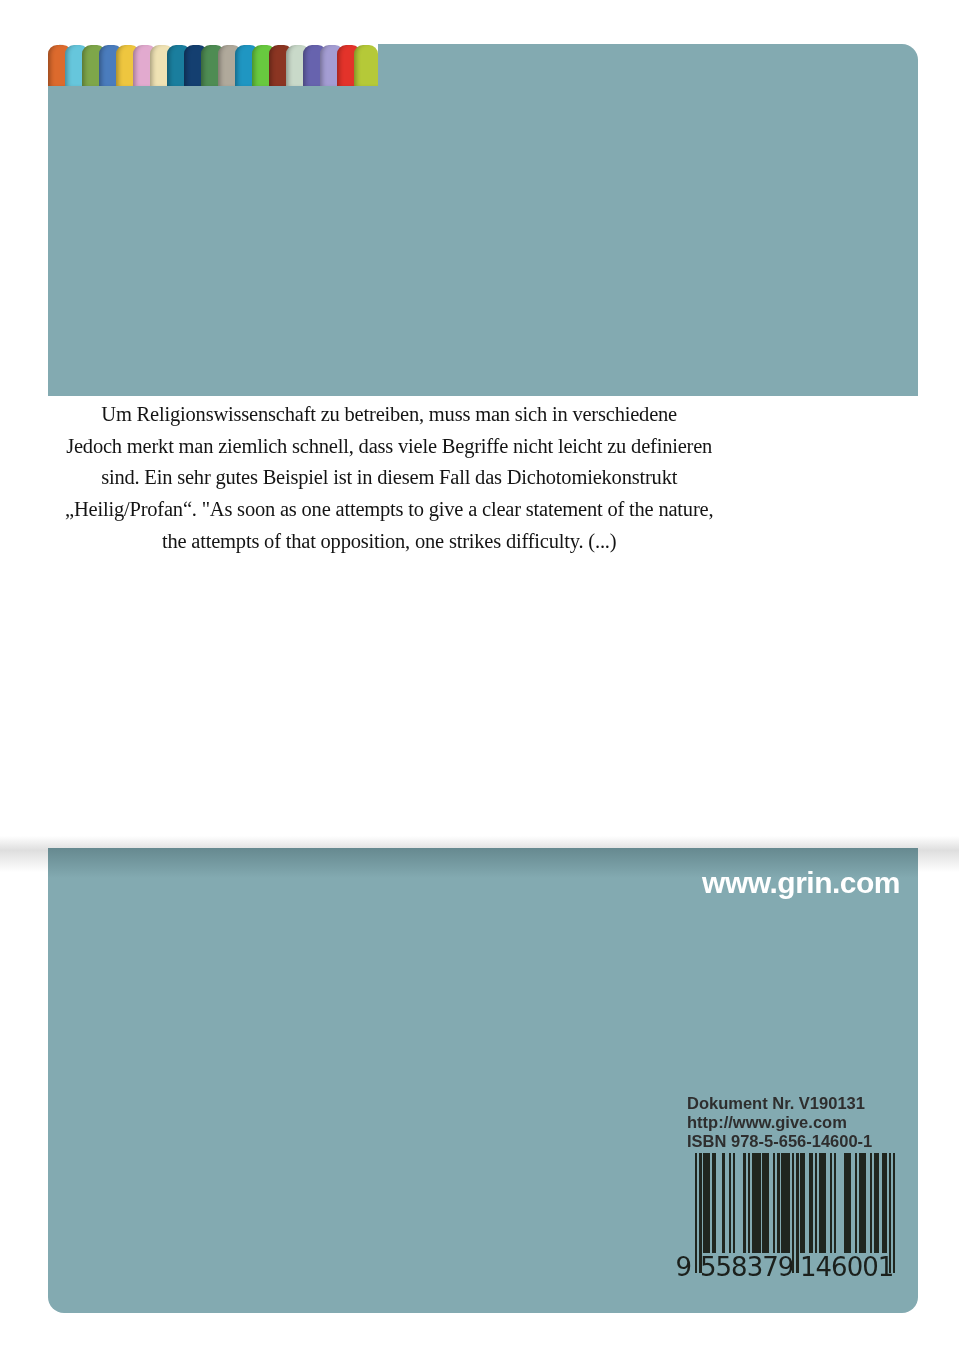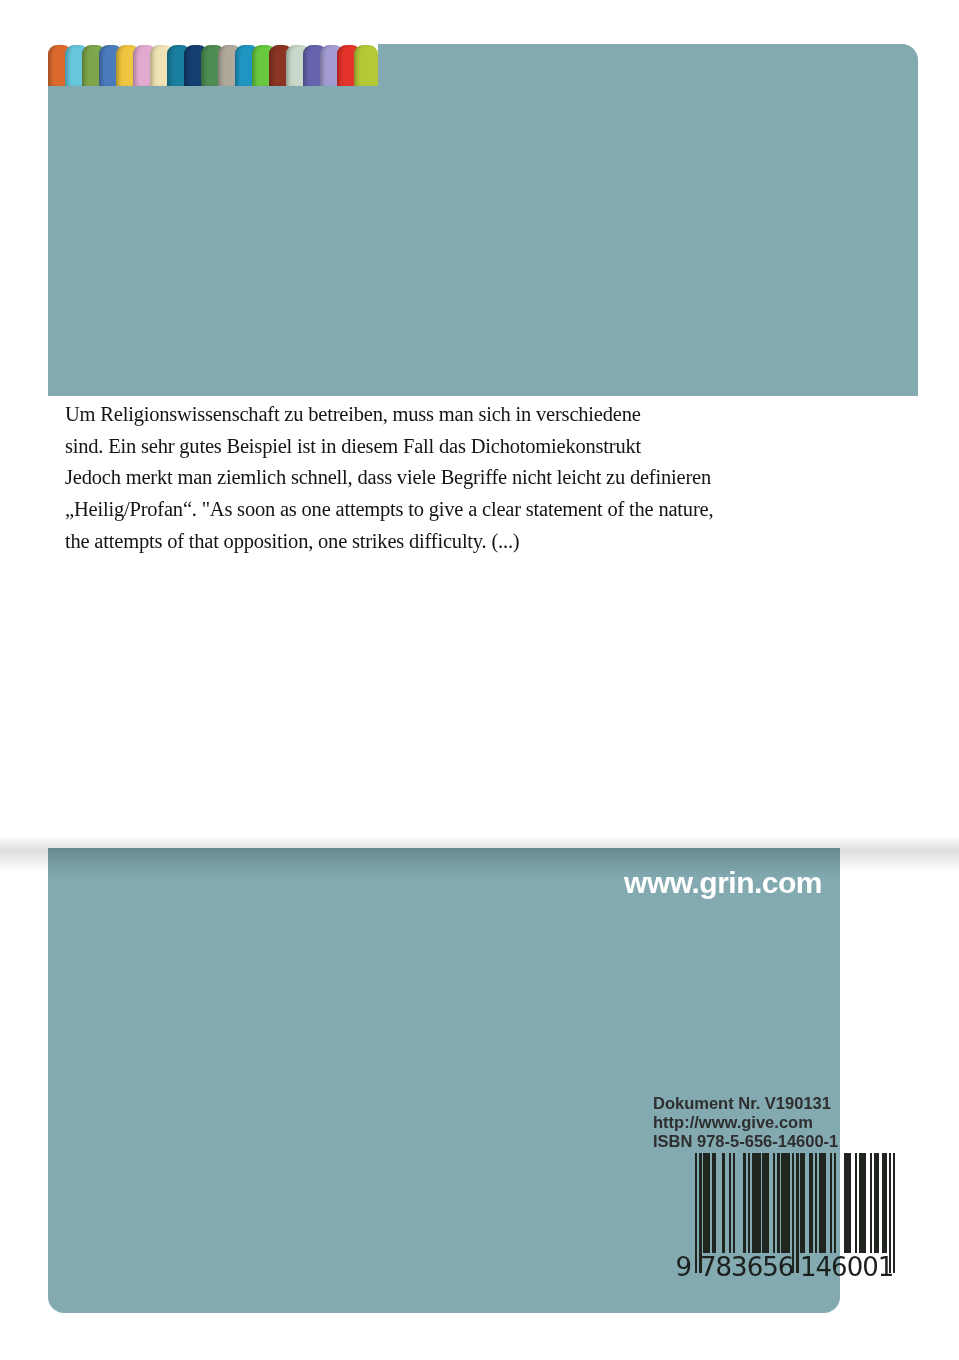--- a/index.html
+++ b/index.html
@@ -29,42 +29,42 @@
   .tab {
     position:relative; width:24px; height:41px; margin-right:-7px;
     border-radius:9px 9px 0 0;
     box-shadow:inset 5px 0 5px -3px rgba(0,0,0,0.33);
   }
 
   
   #quote {
     position:absolute; left:65px; top:399px;
     color:#141414; font-family:"Liberation Serif","DejaVu Serif",serif;
-    font-size:20.5px; letter-spacing:-0.2px;
+    font-size:20.5px; letter-spacing:-0.2px;text-align:center;
   }
   .quote-line { white-space:nowrap; line-height:31.7px; height:31.7px; }
 
   
   #bottom-panel {
-    position:absolute; left:48px; top:848px; width:792px; height:465px;
+    position:absolute; left:48px; top:848px; width:870px; height:465px;
     border-radius:0 0 16px 16px;
   }
   #bottom-shade {
     position:absolute; left:0; top:0; right:0; height:30px;
     background:linear-gradient(180deg, rgba(35,61,66,0.30), rgba(35,61,66,0));
   }
   #website {
     position:absolute; right:18px; top:18px;
     color:#ffffff; font-weight:bold; font-size:30px; letter-spacing:-0.5px;
     font-family:"Liberation Sans", sans-serif;
   }
 
   
   #doc-info {
-    position:absolute; left:605px; top:246px;
+    position:absolute; left:639px; top:246px;
     font-size:16.5px; line-height:19px; font-weight:bold; color:#2e2e2e;
   }
   .info-line { white-space:nowrap; }
 
   #barcode { position:absolute; left:647px; top:305px; width:200px; height:130px; }
   .bar { position:absolute; top:0; background:#20261f; }
   .bc-digit {
     position:absolute; top:100px; height:30px;
     font-family:"DejaVu Sans", sans-serif; font-size:26px; line-height:28px;
     color:#1b201c; letter-spacing:-1px;
@@ -99,39 +99,39 @@
       <div class="tab" style="background: rgb(139, 53, 34); z-index: 14;"></div>
       <div class="tab" style="background: rgb(201, 217, 201); z-index: 15;"></div>
       <div class="tab" style="background: rgb(103, 99, 174); z-index: 16;"></div>
       <div class="tab" style="background: rgb(164, 157, 211); z-index: 17;"></div>
       <div class="tab" style="background: rgb(227, 51, 42); z-index: 18;"></div>
       <div class="tab" style="background: rgb(181, 201, 56); z-index: 19;"></div>
     </div>
 
   <div id="quote">
     <div class="quote-line">Um Religionswissenschaft zu betreiben, muss man sich in verschiedene</div>
+    <div class="quote-line">Jedoch merkt man ziemlich schnell, dass viele Begriffe nicht leicht zu definieren</div>
     <div class="quote-line">sind. Ein sehr gutes Beispiel ist in diesem Fall das Dichotomiekonstrukt</div>
-    <div class="quote-line">Jedoch merkt man ziemlich schnell, dass viele Begriffe nicht leicht zu definieren</div>
     <div class="quote-line">„Heilig/Profan“. "As soon as one attempts to give a clear statement of the nature,</div>
     <div class="quote-line">the attempts of that opposition, one strikes difficulty. (...)</div>
   </div>
 
   <div id="bottom-panel" style="background: rgb(131, 170, 177);">
     <div id="bottom-shade"></div>
     <div id="website">www.grin.com</div>
 
     <div id="doc-info">
       <div class="info-line">Dokument Nr. V190131</div>
       <div class="info-line">http://www.give.com</div>
       <div class="info-line">ISBN 978-5-656-14600-1</div>
     </div>
 
     <div id="barcode">
       <div id="bc-lead" class="bc-digit">9</div>
-      <div id="bc-group1" class="bc-digit">783656</div>
+      <div id="bc-group1" class="bc-digit">558379</div>
       <div id="bc-group2" class="bc-digit">146001</div>
     <div class="bar" style="left: 0px; width: 2.45526px; height: 120px;"></div>
         <div class="bar" style="left: 4.21053px; width: 2.45526px; height: 120px;"></div>
         <div class="bar" style="left: 8.42105px; width: 2.45526px; height: 100px;"></div>
         <div class="bar" style="left: 10.5263px; width: 2.45526px; height: 100px;"></div>
         <div class="bar" style="left: 12.6316px; width: 2.45526px; height: 100px;"></div>
         <div class="bar" style="left: 16.8421px; width: 2.45526px; height: 100px;"></div>
         <div class="bar" style="left: 18.9474px; width: 2.45526px; height: 100px;"></div>
         <div class="bar" style="left: 27.3684px; width: 2.45526px; height: 100px;"></div>
         <div class="bar" style="left: 33.6842px; width: 2.45526px; height: 100px;"></div>

